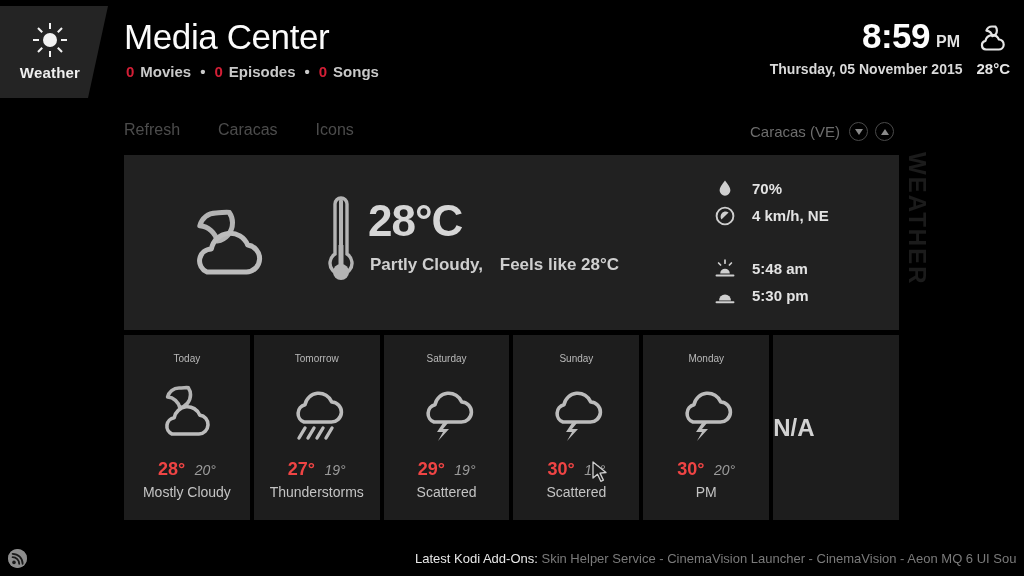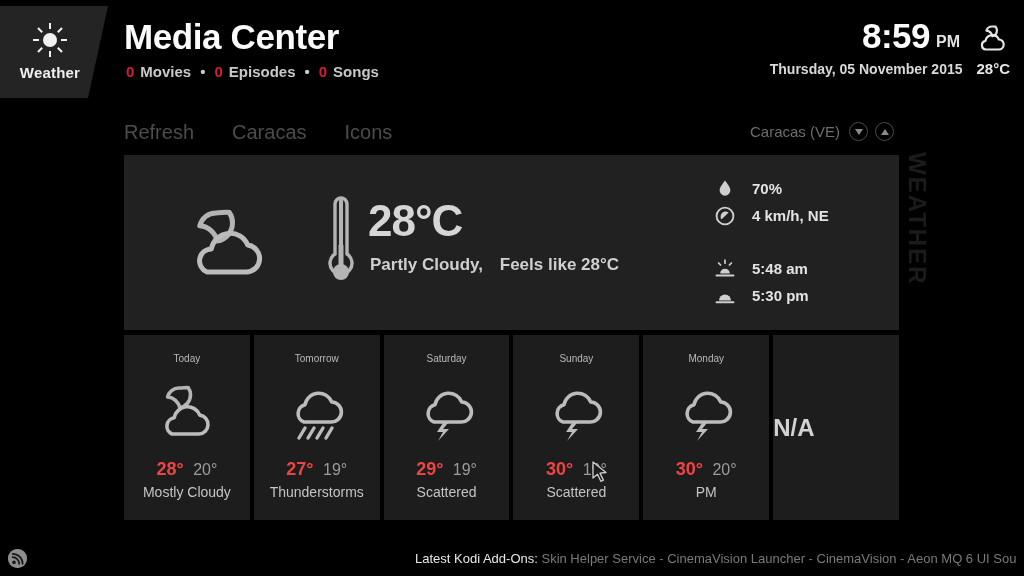--- a/index.html
+++ b/index.html
@@ -29,21 +29,21 @@
   }
   #weather-tab .sun .ray::before, #weather-tab .sun .ray::after {
     content:""; position:absolute; left:0; width:2px; height:6px; background:#f2f2f2;
   }
   #weather-tab .sun .ray::before { top:0; }
   #weather-tab .sun .ray::after { bottom:0; }
   #weather-tab .label { font-size:15px; font-weight:bold; color:#efefef; letter-spacing:.2px; }
 
   #app-title {
     position:absolute; left:124px; top:17px;
-    font-size:35px; font-weight:bold; color:#fbfbfb; letter-spacing:-.4px;
+    font-size:35px; font-weight:normal; color:#fbfbfb; letter-spacing:-.4px;
   }
   #library-counts {
     position:absolute; left:126px; top:63px;
     font-size:15px; font-weight:bold; color:#c9c9c9;
     display:flex; align-items:center; gap:6px;
   }
   #library-counts .num { color:#d31f36; }
   #library-counts .sep { color:#c9c9c9; font-size:15px; margin:0 3px; }
 
   #clock-block { position:absolute; right:14px; top:18px; text-align:right; }
@@ -52,21 +52,21 @@
   #clock-meridiem { font-size:16px; font-weight:bold; color:#e2e2e2; line-height:1; padding-bottom:3px; }
   #clock-weather-icon { width:36px; height:30px; position:relative; margin-left:8px; padding-bottom:2px; }
   #date-row {
     display:flex; align-items:baseline; gap:14px; margin-top:7px;
   }
   #date-text { font-size:14px; font-weight:bold; color:#d9d9d9; }
   #header-temp { font-size:15px; font-weight:bold; color:#e6e6e6; }
 
   
   #menu-row { position:absolute; left:124px; top:121px; display:flex; gap:38px; }
-  .menu-item { font-size:20px; color:#4c4c4c; }
+  .menu-item { font-size:16px; color:#4c4c4c; }
 
   #location-row {
     position:absolute; right:130px; top:122px;
     display:flex; align-items:center; gap:7px;
   }
   #location-name { font-size:15px; color:#6d6d6d; margin-right:2px; }
   .spinner-btn {
     width:19px; height:19px; border-radius:50%;
     border:1.5px solid #4a4a4a; position:relative;
   }
@@ -116,21 +116,21 @@
     display:flex; gap:4px;
   }
   .fc-card {
     flex:1 1 0; background:#1d1d1d; position:relative;
     display:flex; flex-direction:column; align-items:center;
   }
   .fc-day { margin-top:18px; font-size:10px; color:#b9b9b9; }
   .fc-icon { margin-top:18px; width:74px; height:60px; position:relative; }
   .fc-temps { position:absolute; left:0; right:0; bottom:40px; text-align:center; }
   .fc-hi { font-size:18px; font-weight:bold; color:#ef4444; }
-  .fc-lo { font-size:16px; color:#9b9b9b; margin-left:5px; }
+  .fc-lo { font-size:14px; color:#9b9b9b; margin-left:5px;font-style:italic; }
   .fc-cond { position:absolute; left:0; right:0; bottom:20px; text-align:center; font-size:14px; color:#c4c4c4; }
   .fc-na {
     position:absolute; left:0; right:0; top:50%; transform:translateY(-50%);
     font-size:24px; font-weight:bold; color:#d2d2d2;
   }
 
   
   #footer { position:absolute; left:0; bottom:0; width:1024px; height:36px; }
   #rss-icon {
     position:absolute; left:8px; top:9px; width:19px; height:19px;

